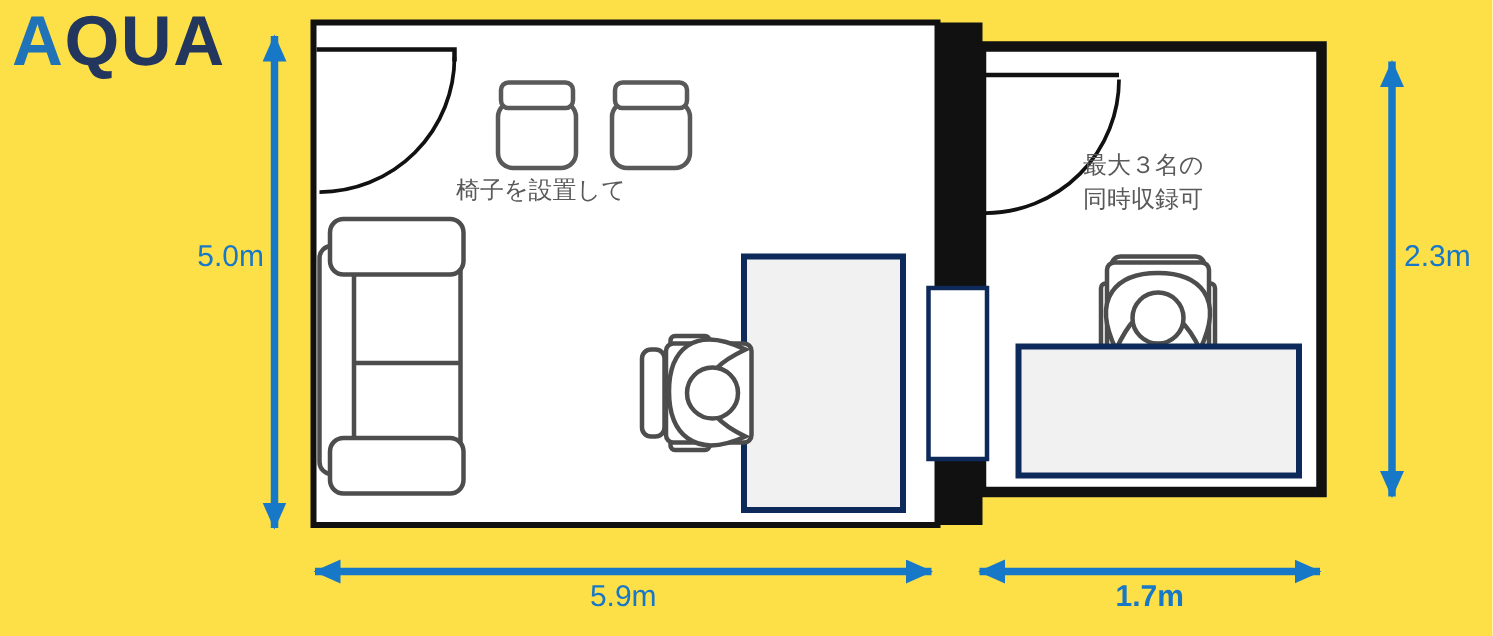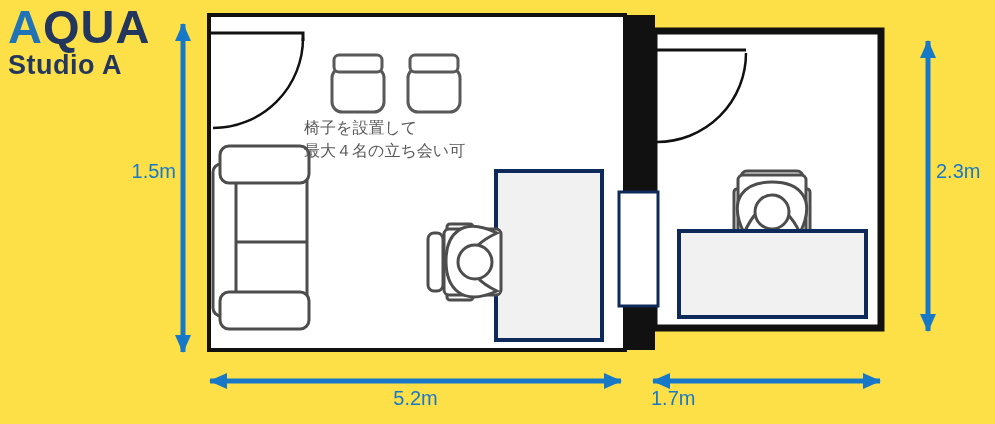--- a/index.html
+++ b/index.html
@@ -18,21 +18,21 @@
   .rb-title{left:683px;top:37px;background:#fff;padding:0 5px;}
   
   .note{font-size:16px;line-height:23px;color:#595959;white-space:nowrap;}
   .cr-note{left:304px;top:116px;}
   .rb-note{left:722px;top:99px;}
   
   .dim{font-size:20px;color:#1878C8;white-space:nowrap;text-align:center;}
   .d27{left:118px;top:160px;width:58px;text-align:right;}
   .d23{left:936px;top:160px;}
   .d34{left:208px;top:387px;width:415px;text-align:center;}
-  .d17{left:651px;top:387px;width:231px;text-align:left;}
+  .d17{left:651px;top:387px;width:231px;text-align:center;font-weight:bold;}
 </style>
 </head>
 <body>
 
 <div id="stage">
 
   <svg id="plan-svg" width="995" height="424" viewBox="0 0 995 424">
     <defs>
       <marker id="ah" markerWidth="20" markerHeight="18" refX="17" refY="8" orient="auto-start-reverse" markerUnits="userSpaceOnUse">
         <polygon points="0,0 18,8 0,16" fill="#1878C8"></polygon>
@@ -95,27 +95,29 @@
     <rect x="679" y="231" width="187" height="86" fill="#F1F1F2" stroke="#0E2A5A" stroke-width="4"></rect>
 
     <line x1="183" y1="24" x2="183" y2="352" stroke="#1878C8" stroke-width="5" marker-start="url(#ah)" marker-end="url(#ah)"></line>
     <line x1="928" y1="41" x2="928" y2="331" stroke="#1878C8" stroke-width="5" marker-start="url(#ah)" marker-end="url(#ah)"></line>
     <line x1="210" y1="381" x2="621" y2="381" stroke="#1878C8" stroke-width="5" marker-start="url(#ah)" marker-end="url(#ah)"></line>
     <line x1="653" y1="381" x2="880" y2="381" stroke="#1878C8" stroke-width="5" marker-start="url(#ah)" marker-end="url(#ah)"></line>
   </svg>
 
   <div class="abs logo">
     <div class="brand"><span class="accent">A</span><span>QUA</span></div>
-    <div class="studio">Studio A</div>
   </div>
 
 
   <div class="abs note cr-note">
     <div>椅子を設置して</div>
-    <div>最大４名の立ち会い可</div>
+  </div>
+  <div class="abs note rb-note">
+    <div>最大３名の</div>
+    <div>同時収録可</div>
   </div>
 
-  <div class="abs dim d27">1.5m</div>
-  <div class="abs dim d34">5.2m</div>
+  <div class="abs dim d27">5.0m</div>
+  <div class="abs dim d34">5.9m</div>
   <div class="abs dim d17">1.7m</div>
   <div class="abs dim d23">2.3m</div>
 
 </div>
 
 </body></html>

